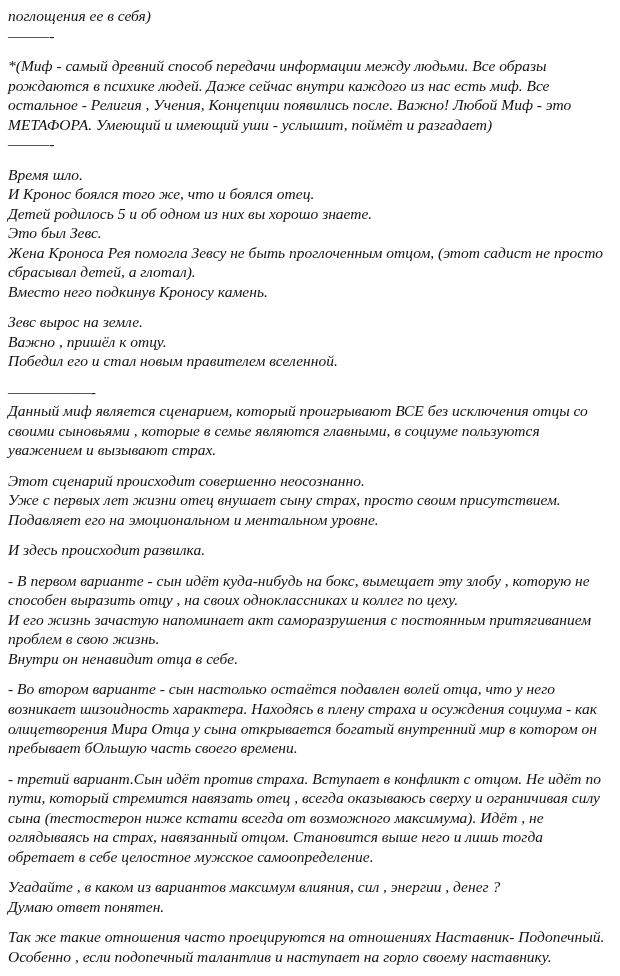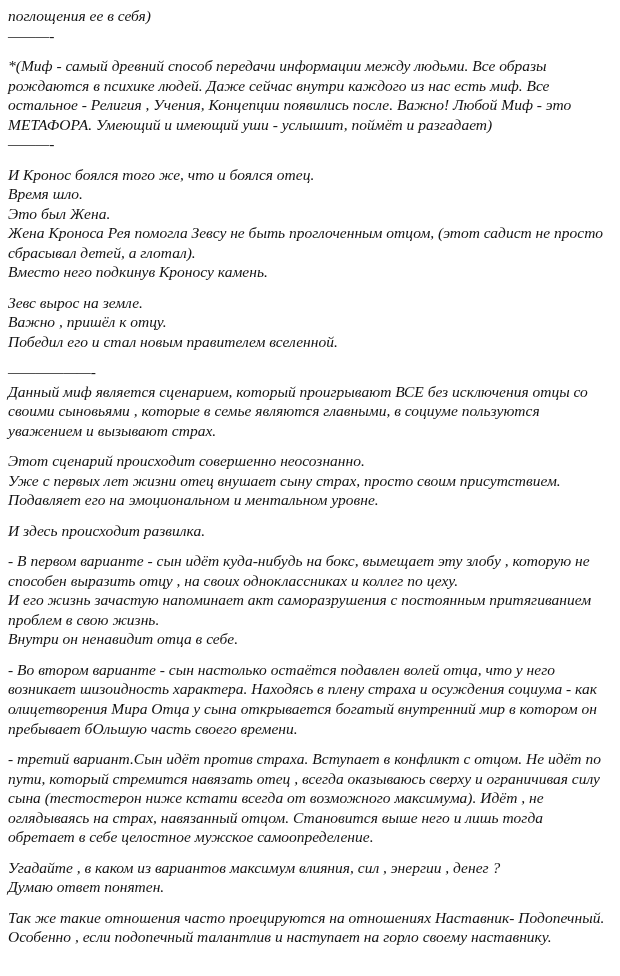--- a/index.html
+++ b/index.html
@@ -38,23 +38,24 @@
 <body style="background: rgb(255, 255, 255);">
 
 <div class="page" style="color: rgb(18, 18, 18);">
   <div>
       <p class="line">поглощения ее в себя)</p>
       <p class="line">———-</p>
       <p class="line blank"></p>
       <p class="line">*(Миф - самый древний способ передачи информации между людьми. Все образы рождаются в психике людей. Даже сейчас внутри каждого из нас есть миф. Все остальное - Религия , Учения, Концепции появились после. Важно! Любой Миф - это МЕТАФОРА. Умеющий и имеющий уши - услышит, поймёт и разгадает)</p>
       <p class="line">———-</p>
       <p class="line blank"></p>
+      <p class="line">Время шло.</p>
       <p class="line">И Кронос боялся того же, что и боялся отец.</p>
-      <p class="line">Время шло.</p>
-      <p class="line">Это был Жена.</p>
+      <p class="line">Детей родилось 5 и об одном из них вы хорошо знаете.</p>
+      <p class="line">Это был Зевс.</p>
       <p class="line">Жена Кроноса Рея помогла Зевсу не быть проглоченным отцом, (этот садист не просто сбрасывал детей, а глотал).</p>
       <p class="line">Вместо него подкинув Кроносу камень.</p>
       <p class="line blank"></p>
       <p class="line">Зевс вырос на земле.</p>
       <p class="line">Важно , пришёл к отцу.</p>
       <p class="line">Победил его и стал новым правителем вселенной.</p>
       <p class="line blank"></p>
       <p class="line">——————-</p>
       <p class="line">Данный миф является сценарием, который проигрывают ВСЕ без исключения отцы со своими сыновьями , которые в семье являются главными, в социуме пользуются уважением и вызывают страх.</p>
       <p class="line blank"></p>

